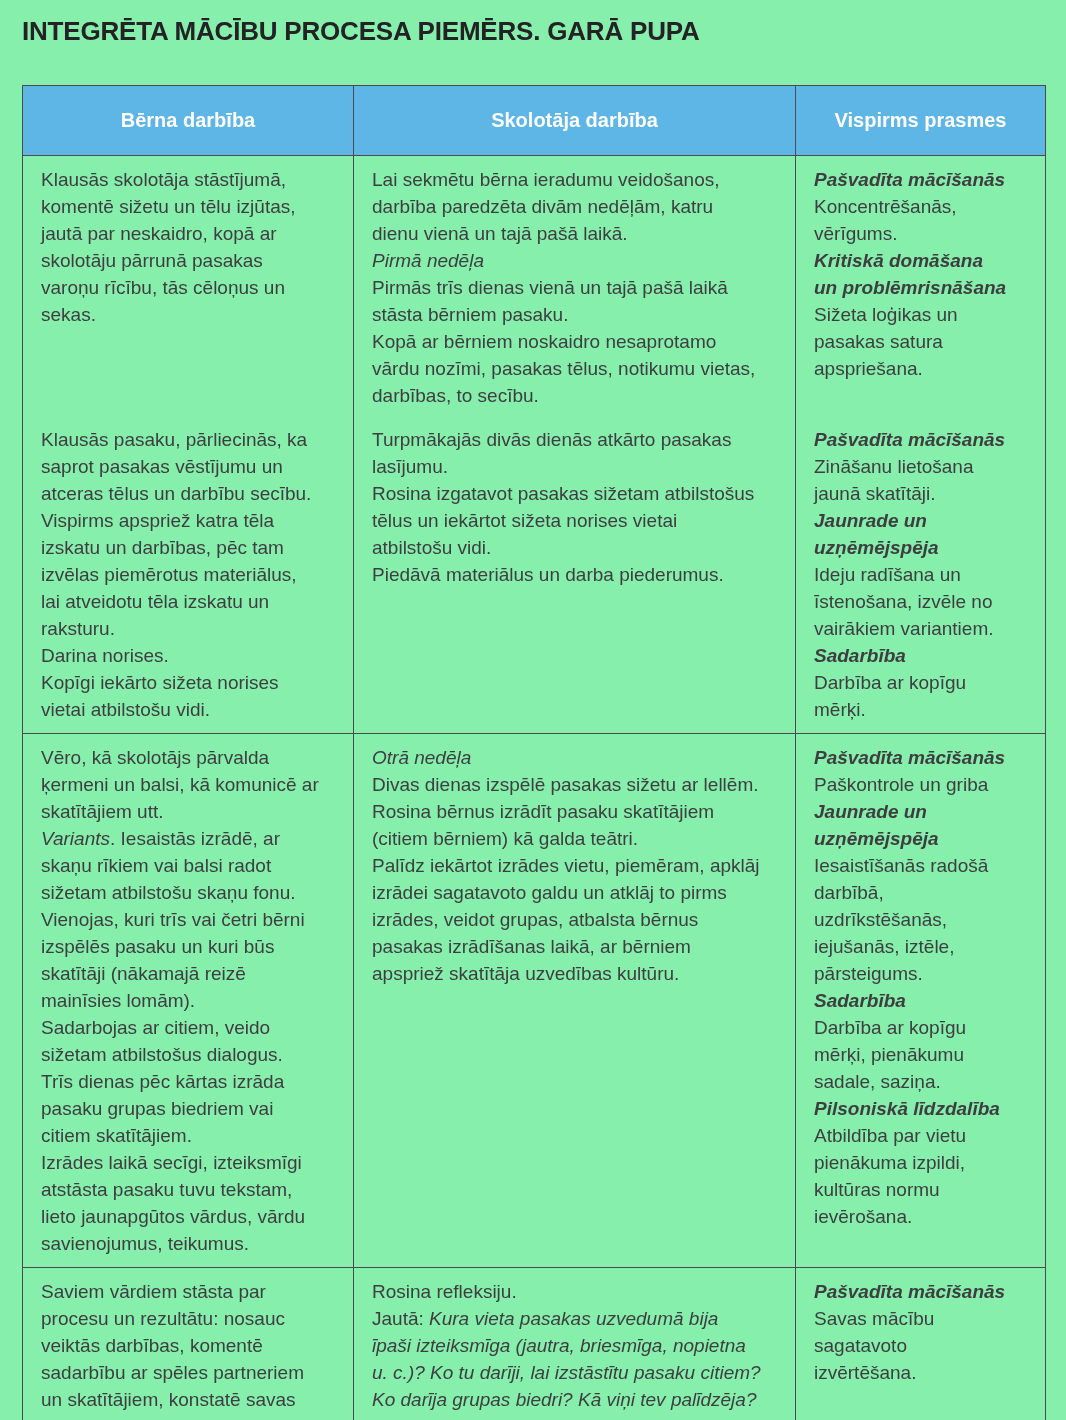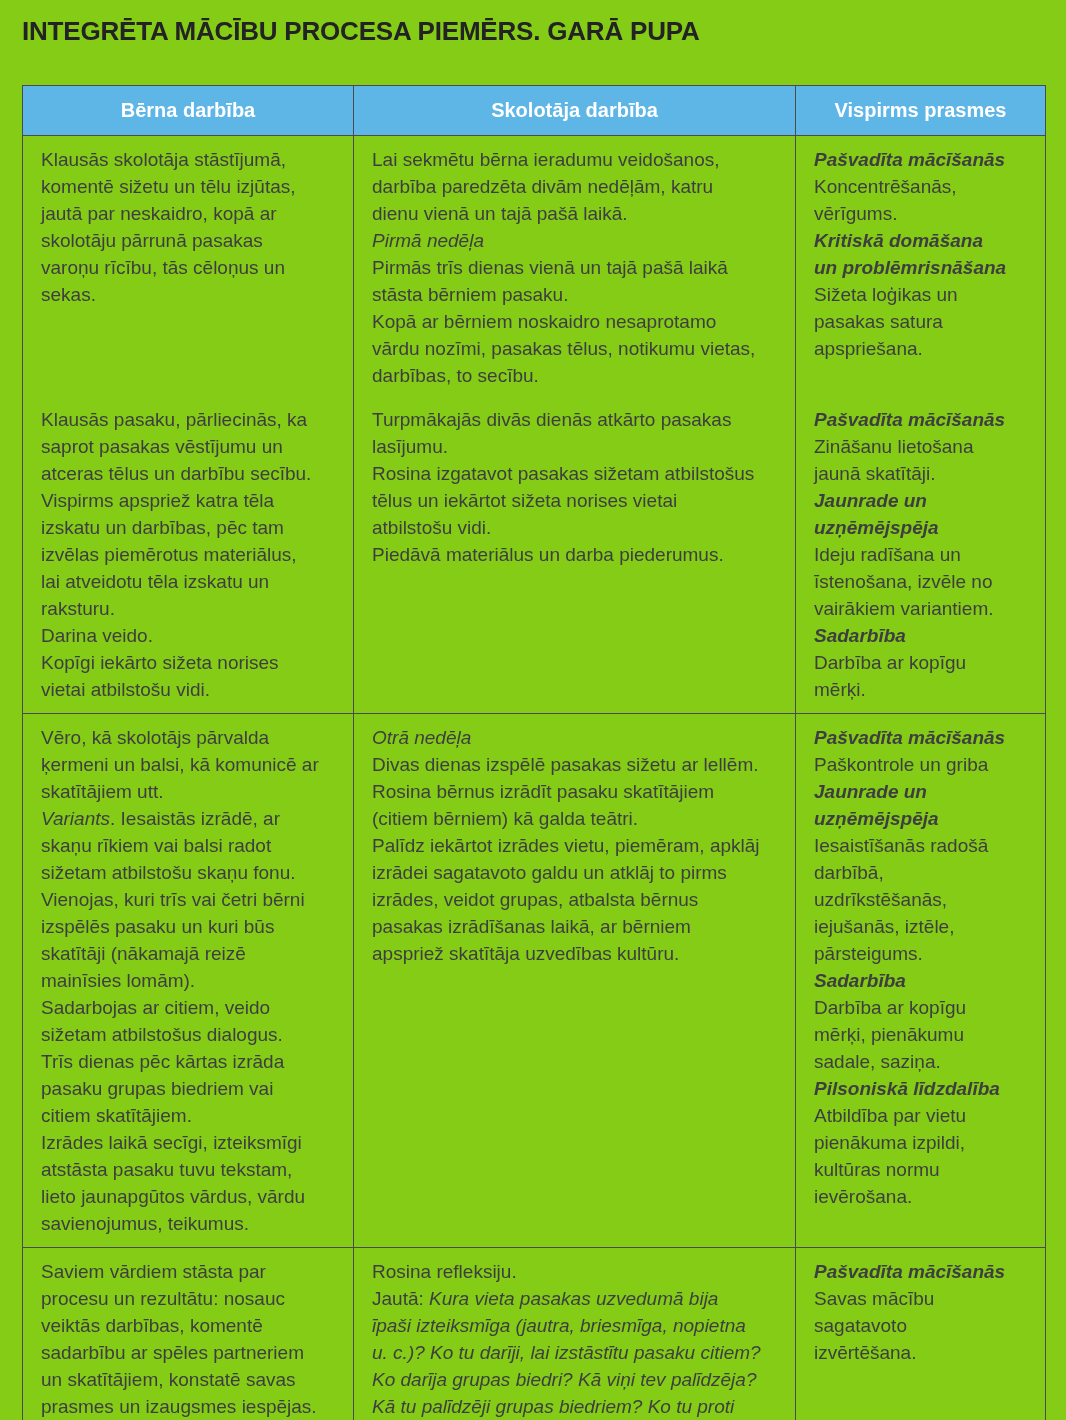--- a/index.html
+++ b/index.html
@@ -10,21 +10,21 @@
     --title_text: #232224;
     --table_shadow: #B9B9B9;
   }
   * { box-sizing: border-box; }
   html, body { margin: 0; padding: 0; background: #ffffff; }
   body { font-family: "Liberation Sans", sans-serif; }
   .page {
     position: relative;
     width: 1066px;
     height: 1420px;
-    background: #84cc16;
+    background: #86efac;
     overflow: hidden;
   }
   .title {
     position: absolute;
     left: 22px;
     top: 16px;
     margin: 0;
     font-size: 26px;
     font-weight: bold;
     letter-spacing: -0.2px;
@@ -41,21 +41,21 @@
     box-shadow: 0 3px 0 var(--table_shadow);
   }
   col.c0 { width: 331px; }
   col.c1 { width: 442px; }
   col.c2 { width: 250px; }
   th {
     background: var(--header_bg);
     color: var(--header_text);
     font-size: 20px;
     font-weight: bold;
-    height: 50px;
+    height: 70px;
     border: 1px solid var(--border);
     text-align: center;
     vertical-align: middle;
     padding: 0 8px;
   }
   td {
     border: 1px solid var(--border);
     vertical-align: top;
     padding: 10px 34px 10px 18px;
     font-size: 19px;
@@ -92,21 +92,21 @@
       </tr>
     </thead>
     <tbody id="table-body">
         <tr class="row row-0">
           <td class="cell col-0">
             <div class="block block-0">
               <p><span class="seg-regular">Klausās skolotāja stāstījumā, komentē sižetu un tēlu izjūtas, jautā par neskaidro, kopā ar skolotāju pārrunā pasakas varoņu rīcību, tās cēloņus un sekas.</span></p>
             </div>
             <div class="block block-1">
               <p><span class="seg-regular">Klausās pasaku, pārliecinās, ka saprot pasakas vēstījumu un atceras tēlus un darbību secību. Vispirms apspriež katra tēla izskatu un darbības, pēc tam izvēlas piemērotus materiālus, lai atveidotu tēla izskatu un raksturu.</span></p>
-              <p><span class="seg-regular">Darina veido.</span></p>
+              <p><span class="seg-regular">Darina norises.</span></p>
               <p><span class="seg-regular">Kopīgi iekārto sižeta norises vietai atbilstošu vidi.</span></p>
             </div>
           </td>
           <td class="cell col-1">
             <div class="block block-0">
               <p><span class="seg-regular">Lai sekmētu bērna ieradumu veidošanos, darbība paredzēta divām nedēļām, katru dienu vienā un tajā pašā laikā.</span></p>
               <p><span class="seg-italic">Pirmā nedēļa</span></p>
               <p><span class="seg-regular">Pirmās trīs dienas vienā un tajā pašā laikā stāsta bērniem pasaku.</span></p>
               <p><span class="seg-regular">Kopā ar bērniem noskaidro nesaprotamo vārdu nozīmi, pasakas tēlus, notikumu vietas, darbības, to secību.</span></p>
             </div>

